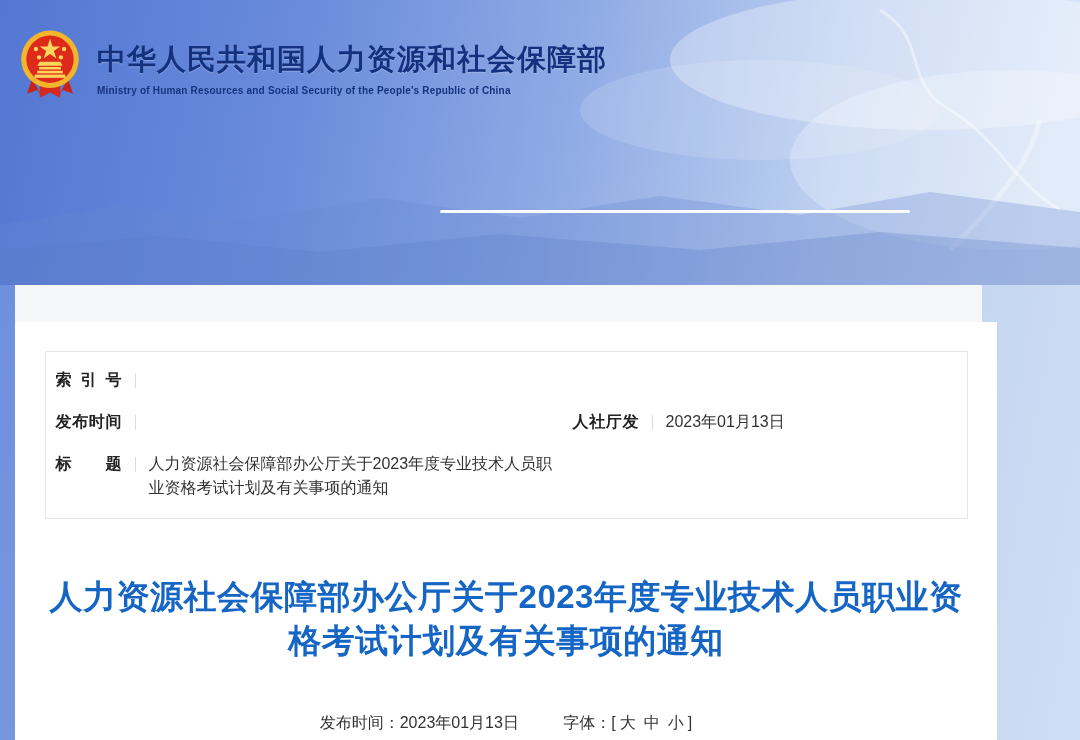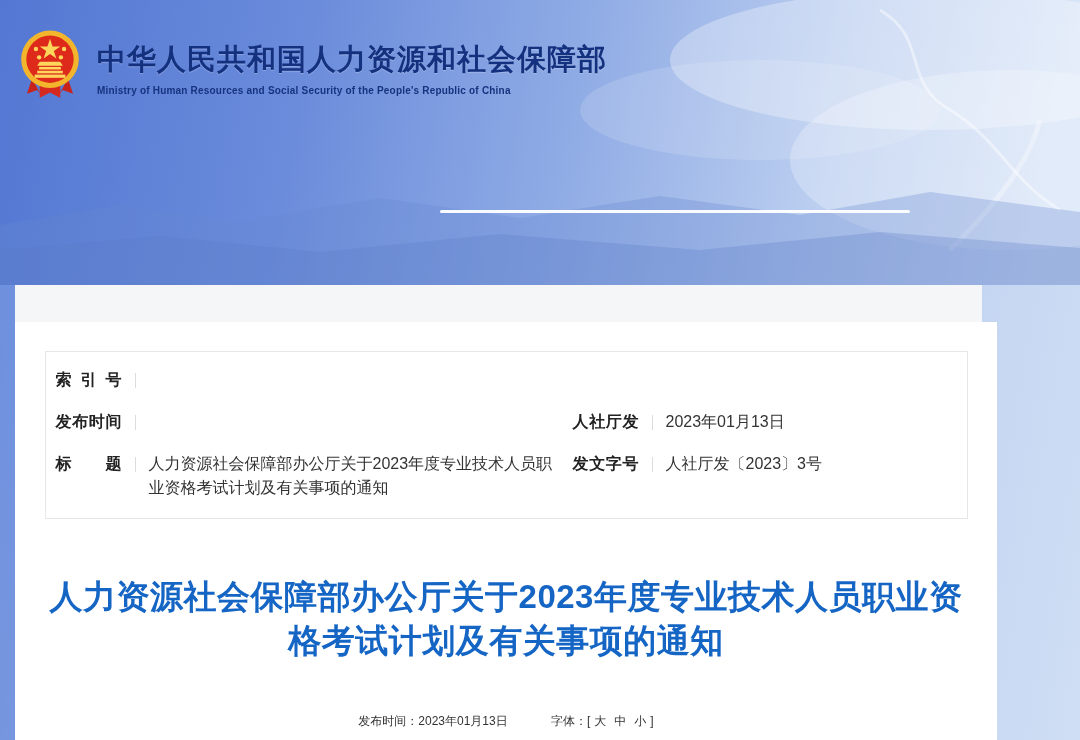--- a/index.html
+++ b/index.html
@@ -61,21 +61,21 @@
   .meta-value { flex:1 1 auto; font-size:16px; color:#333; line-height:24px; padding-right:14px; }
 
   
   .doc-title {
     position:relative; top:85px; margin:0 auto; max-width:916px;
     font-size:33px; line-height:44px; font-weight:bold; color:#1565c5;
     text-align:center; letter-spacing:0.5px;
   }
   .pub-row {
     position:relative; top:135px; text-align:center;
-    font-size:12px; color:#333;
+    font-size:16px; color:#333;
   }
   .pub-block { margin:0 20px; }
   .font-links a { color:#333; text-decoration:none; margin:0 4px; cursor:pointer; }
 </style>
 </head>
 <body>
 
 <header class="site-header">
 
   <svg class="header-decor" width="1080" height="285" viewBox="0 0 1080 285">
@@ -145,25 +145,20 @@
           <span class="meta-value">2023年01月13日</span>
         </div>
       </div>
 
       <div class="meta-row">
         <div class="meta-cell cell-left">
           <span class="meta-label">标 题</span>
           <span class="meta-sep"></span>
           <span class="meta-value">人力资源社会保障部办公厅关于2023年度专业技术人员职业资格考试计划及有关事项的通知</span>
         </div>
-        <div class="meta-cell cell-right">
-          <span class="meta-label">发文字号</span>
-          <span class="meta-sep"></span>
-          <span class="meta-value">人社厅发〔2023〕3号</span>
-        </div>
       </div>
 
     </div>
 
     <h1 class="doc-title">人力资源社会保障部办公厅关于2023年度专业技术人员职业资格考试计划及有关事项的通知</h1>
 
     <div class="pub-row">
       <span class="pub-block"><span>发布时间：</span><span>2023年01月13日</span></span>
       <span class="pub-block font-links"><span>字体：</span><span>[</span><a>大</a><a>中</a><a>小</a><span>]</span></span>
     </div>

